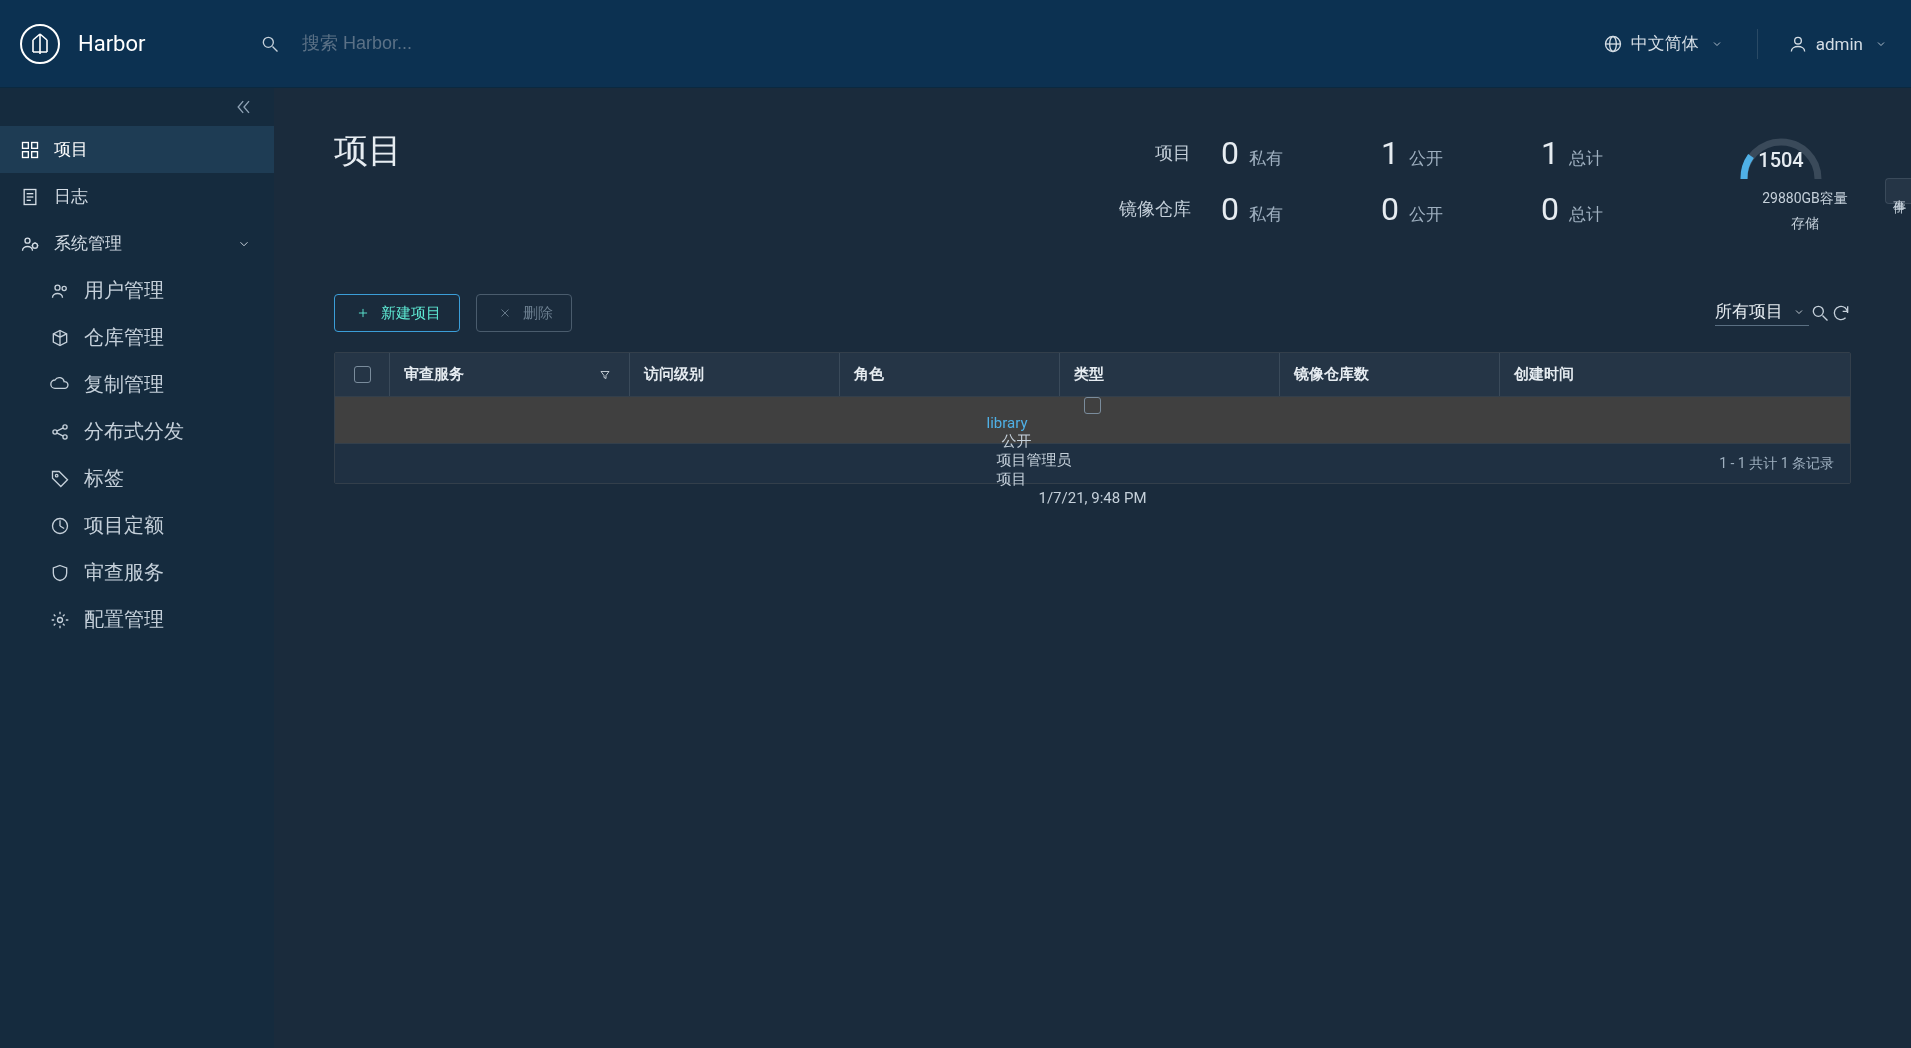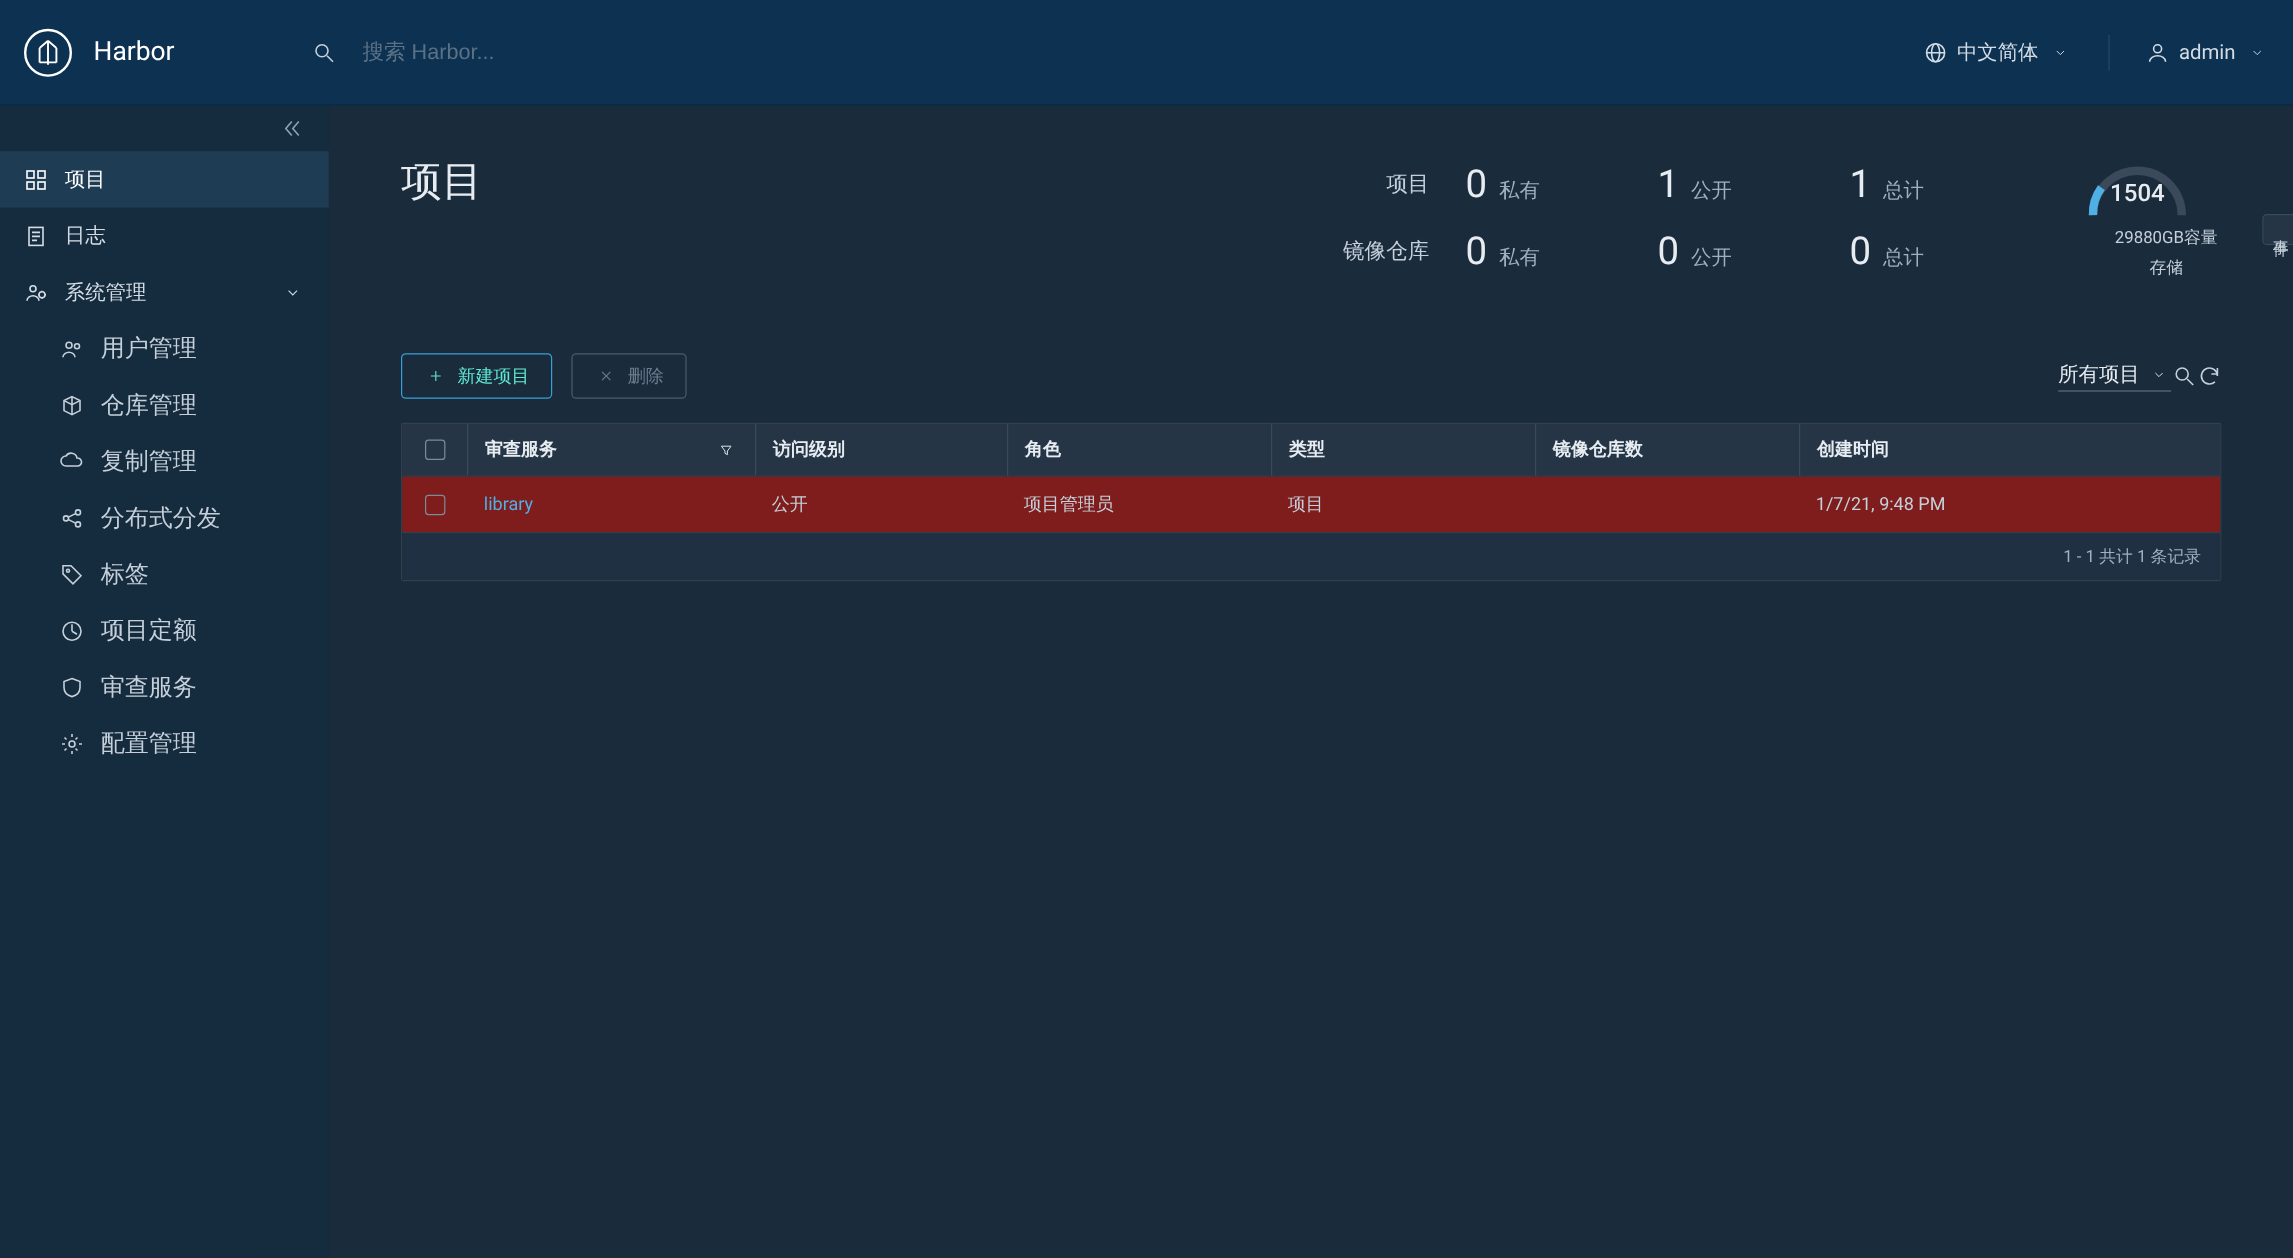--- a/index.html
+++ b/index.html
@@ -100,21 +100,21 @@
 .th, .td { padding: 0 14px; font-size: 15px; color: #e6ecf1; display: flex; align-items: center; height: 100%; }
 .th { font-weight: 600; border-left: 1px solid #3a4a5a; }
 .th:first-child, .td:first-child { border-left: none; }
 .col-check { width: 54px; justify-content: center; border-left: none; }
 .col-name { width: 240px; justify-content: space-between; }
 .col-access { width: 210px; }
 .col-role { width: 220px; }
 .col-type { width: 220px; }
 .col-repos { width: 220px; }
 .col-time { flex: 1; }
-.trow { display: flex; align-items: center; height: 46px; background: #7f1d1d; }
+.trow { display: flex; align-items: center; height: 46px; background: #404040; flex-direction: column; }
 .trow .td { color: #c5d0da; }
 .link { color: #4fb0e6; cursor: pointer; }
 .checkbox {
   width: 17px; height: 17px; border: 1.5px solid #7a8c9c; border-radius: 3px; background: transparent; cursor: pointer;
 }
 .tfoot { display: flex; justify-content: flex-end; align-items: center; height: 40px; padding: 0 16px; font-size: 14px; color: #9fb0c0; background: #1f3042; border-top: 1px solid #333f4b; }
 
 
 .rail-tab {
   position: absolute; right: -1px; top: 90px;

